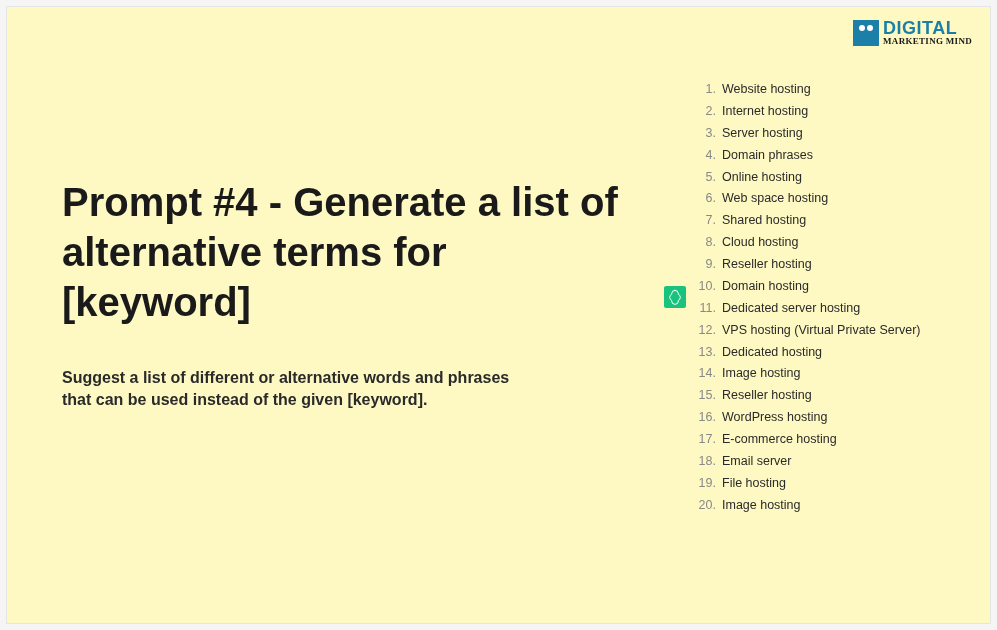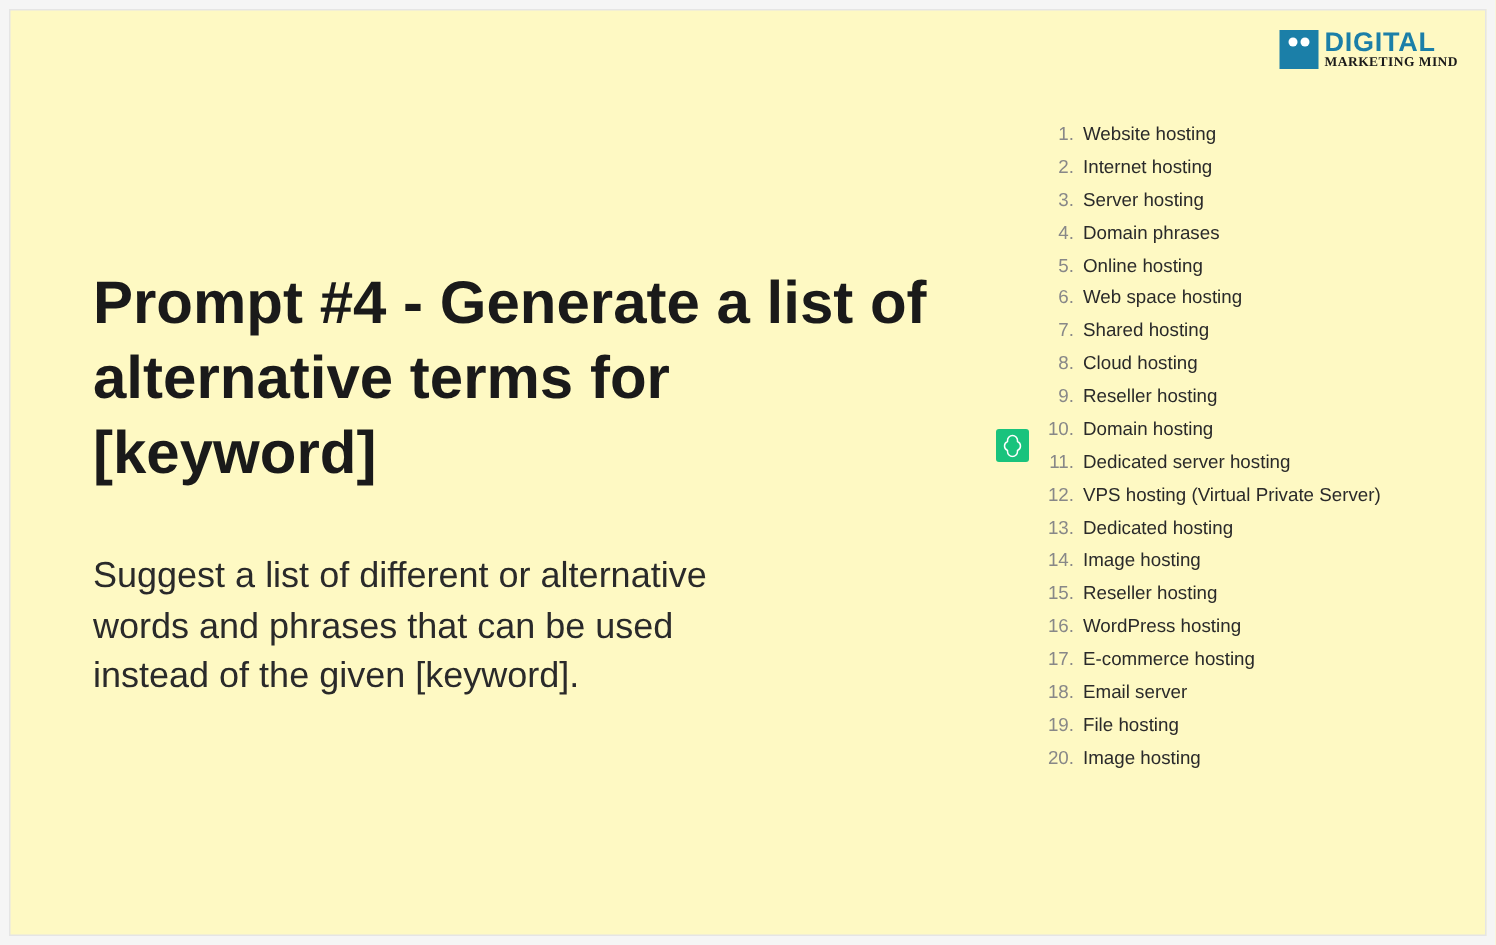--- a/index.html
+++ b/index.html
@@ -83,22 +83,22 @@
       padding: 170px 30px 0 55px;
     }
     .heading {
       font-size: 40px;
       font-weight: 700;
       color: #1a1a1a;
       line-height: 1.25;
       margin-bottom: 40px;
     }
     .description {
-      font-size: 24px;
-      font-weight: 400;
+      font-size: 16px;
+      font-weight: 700;
       color: #2a2a2a;
       line-height: 1.4;
       max-width: 460px;
     }
     .right-col {
       width: 340px;
       padding: 70px 22px 20px 0;
     }
     .prompt-box {
       background: #f7f7f8;

